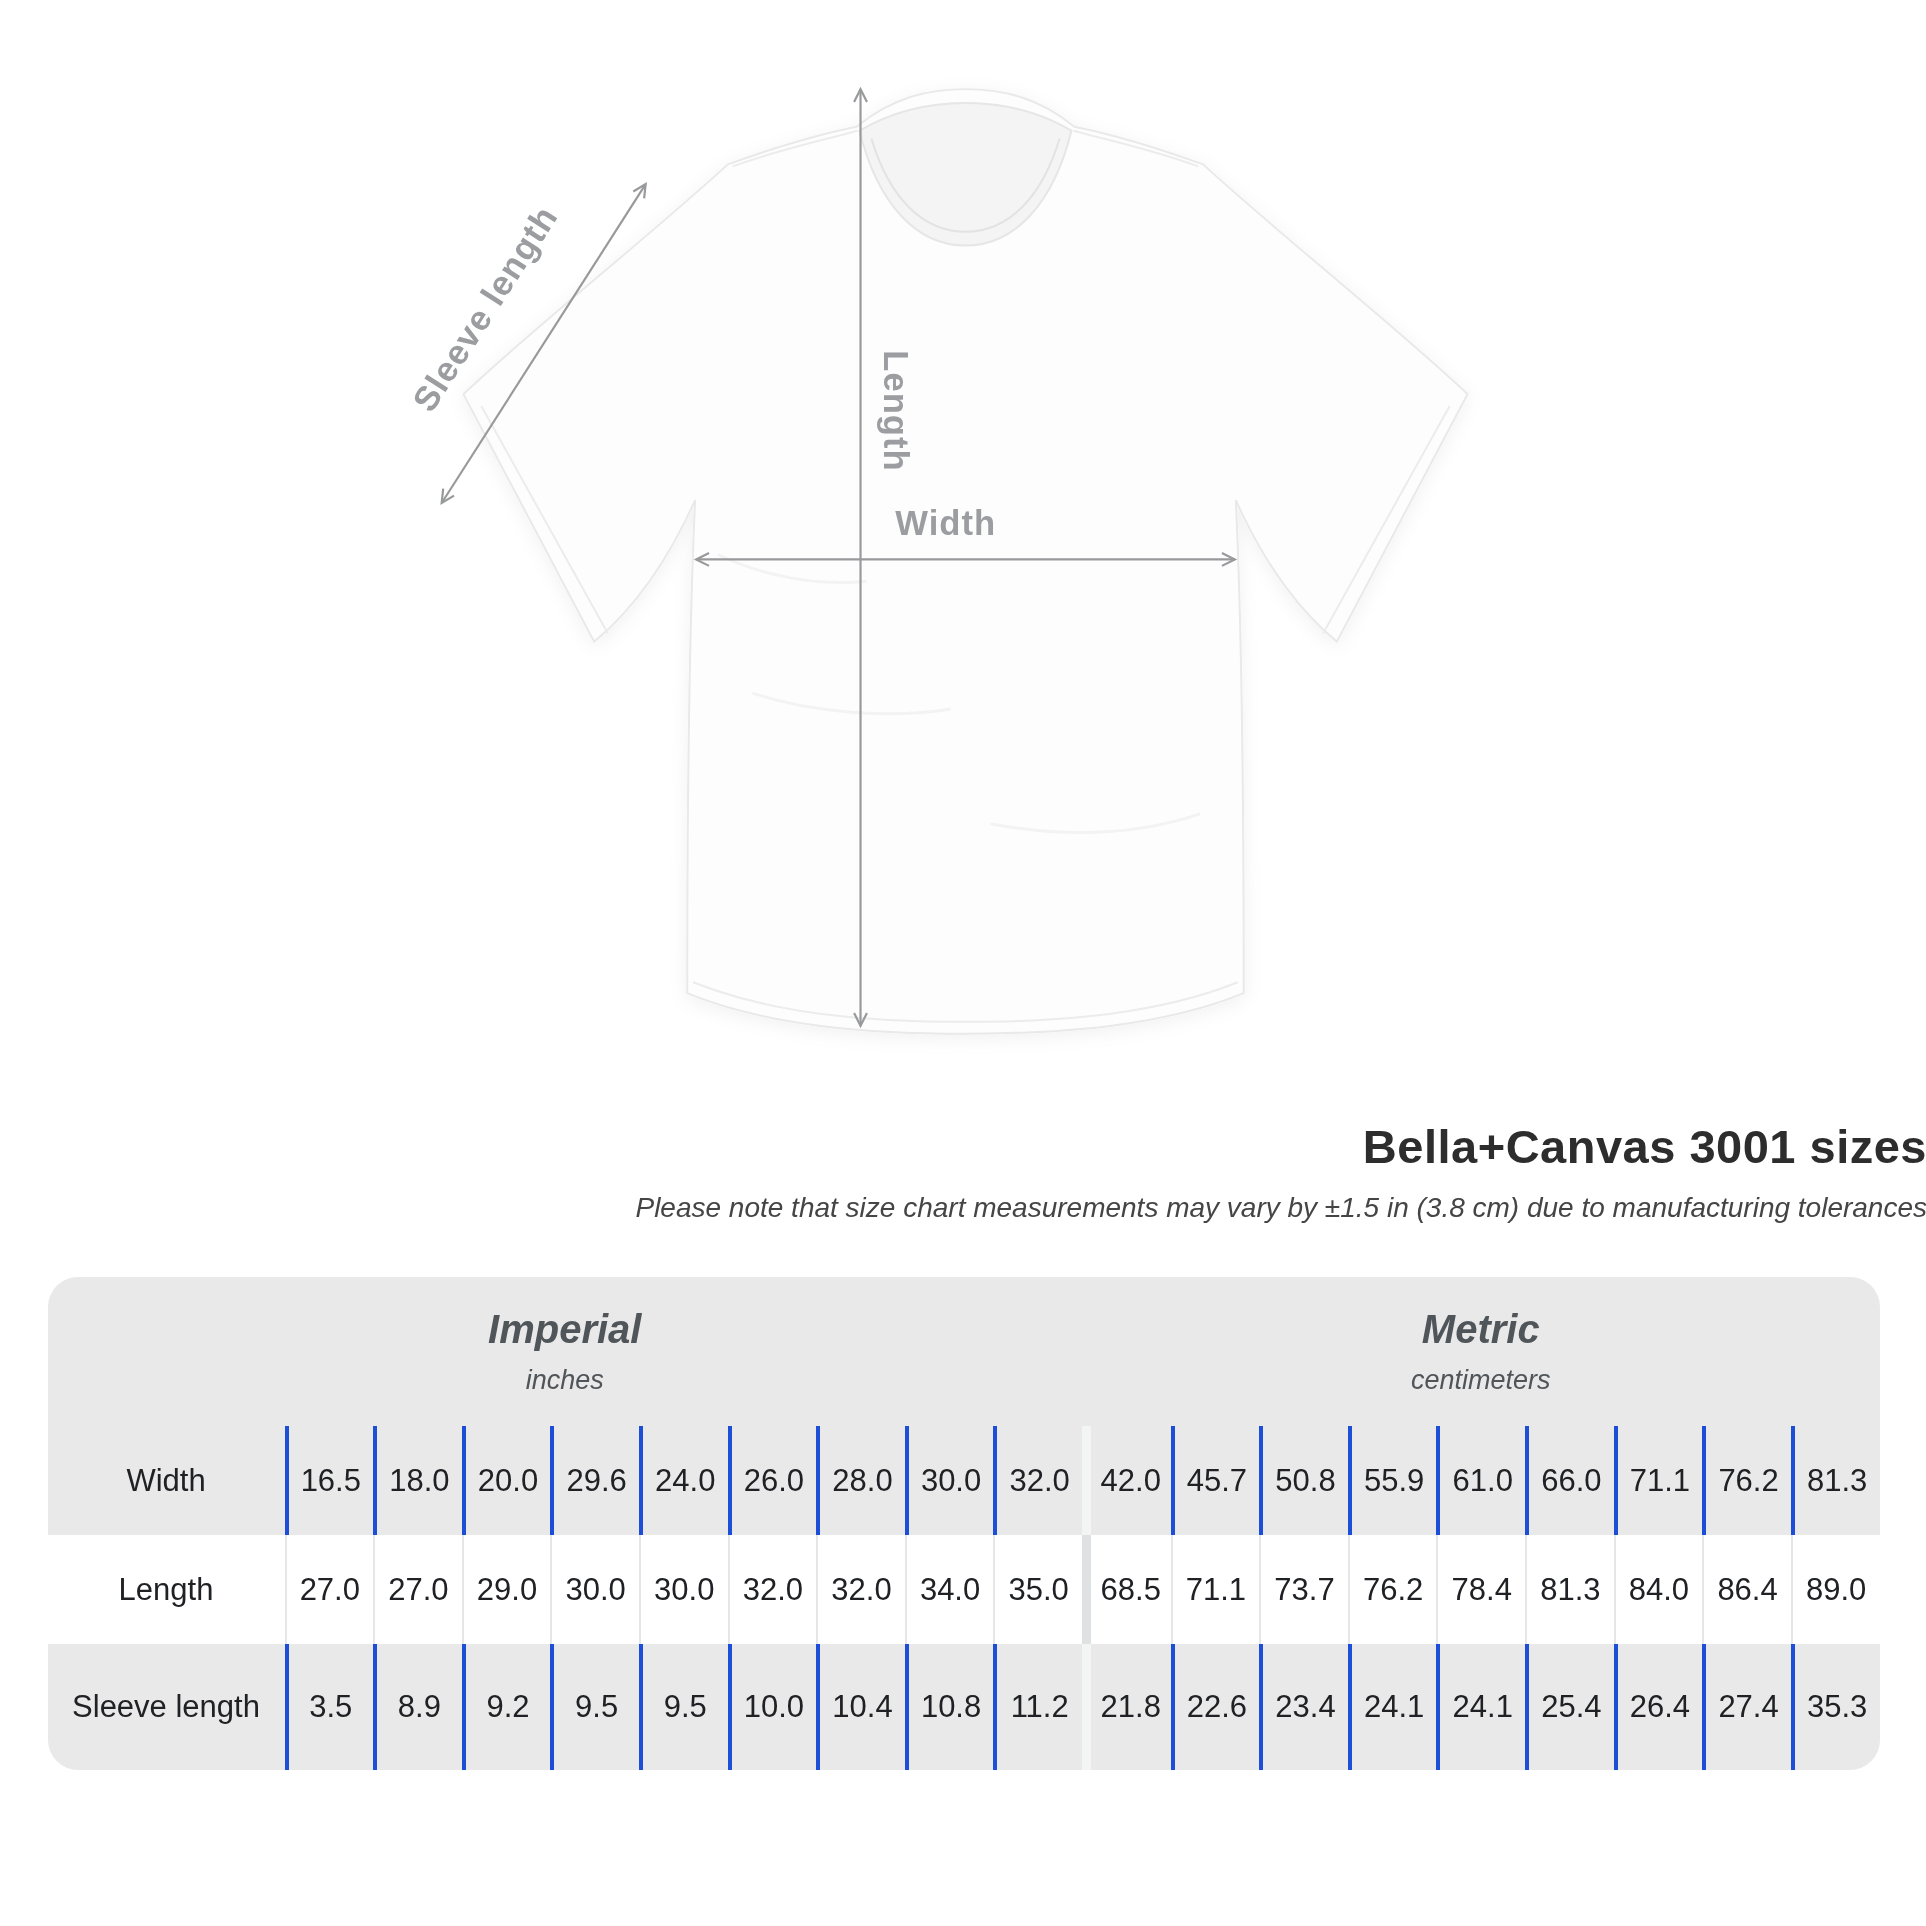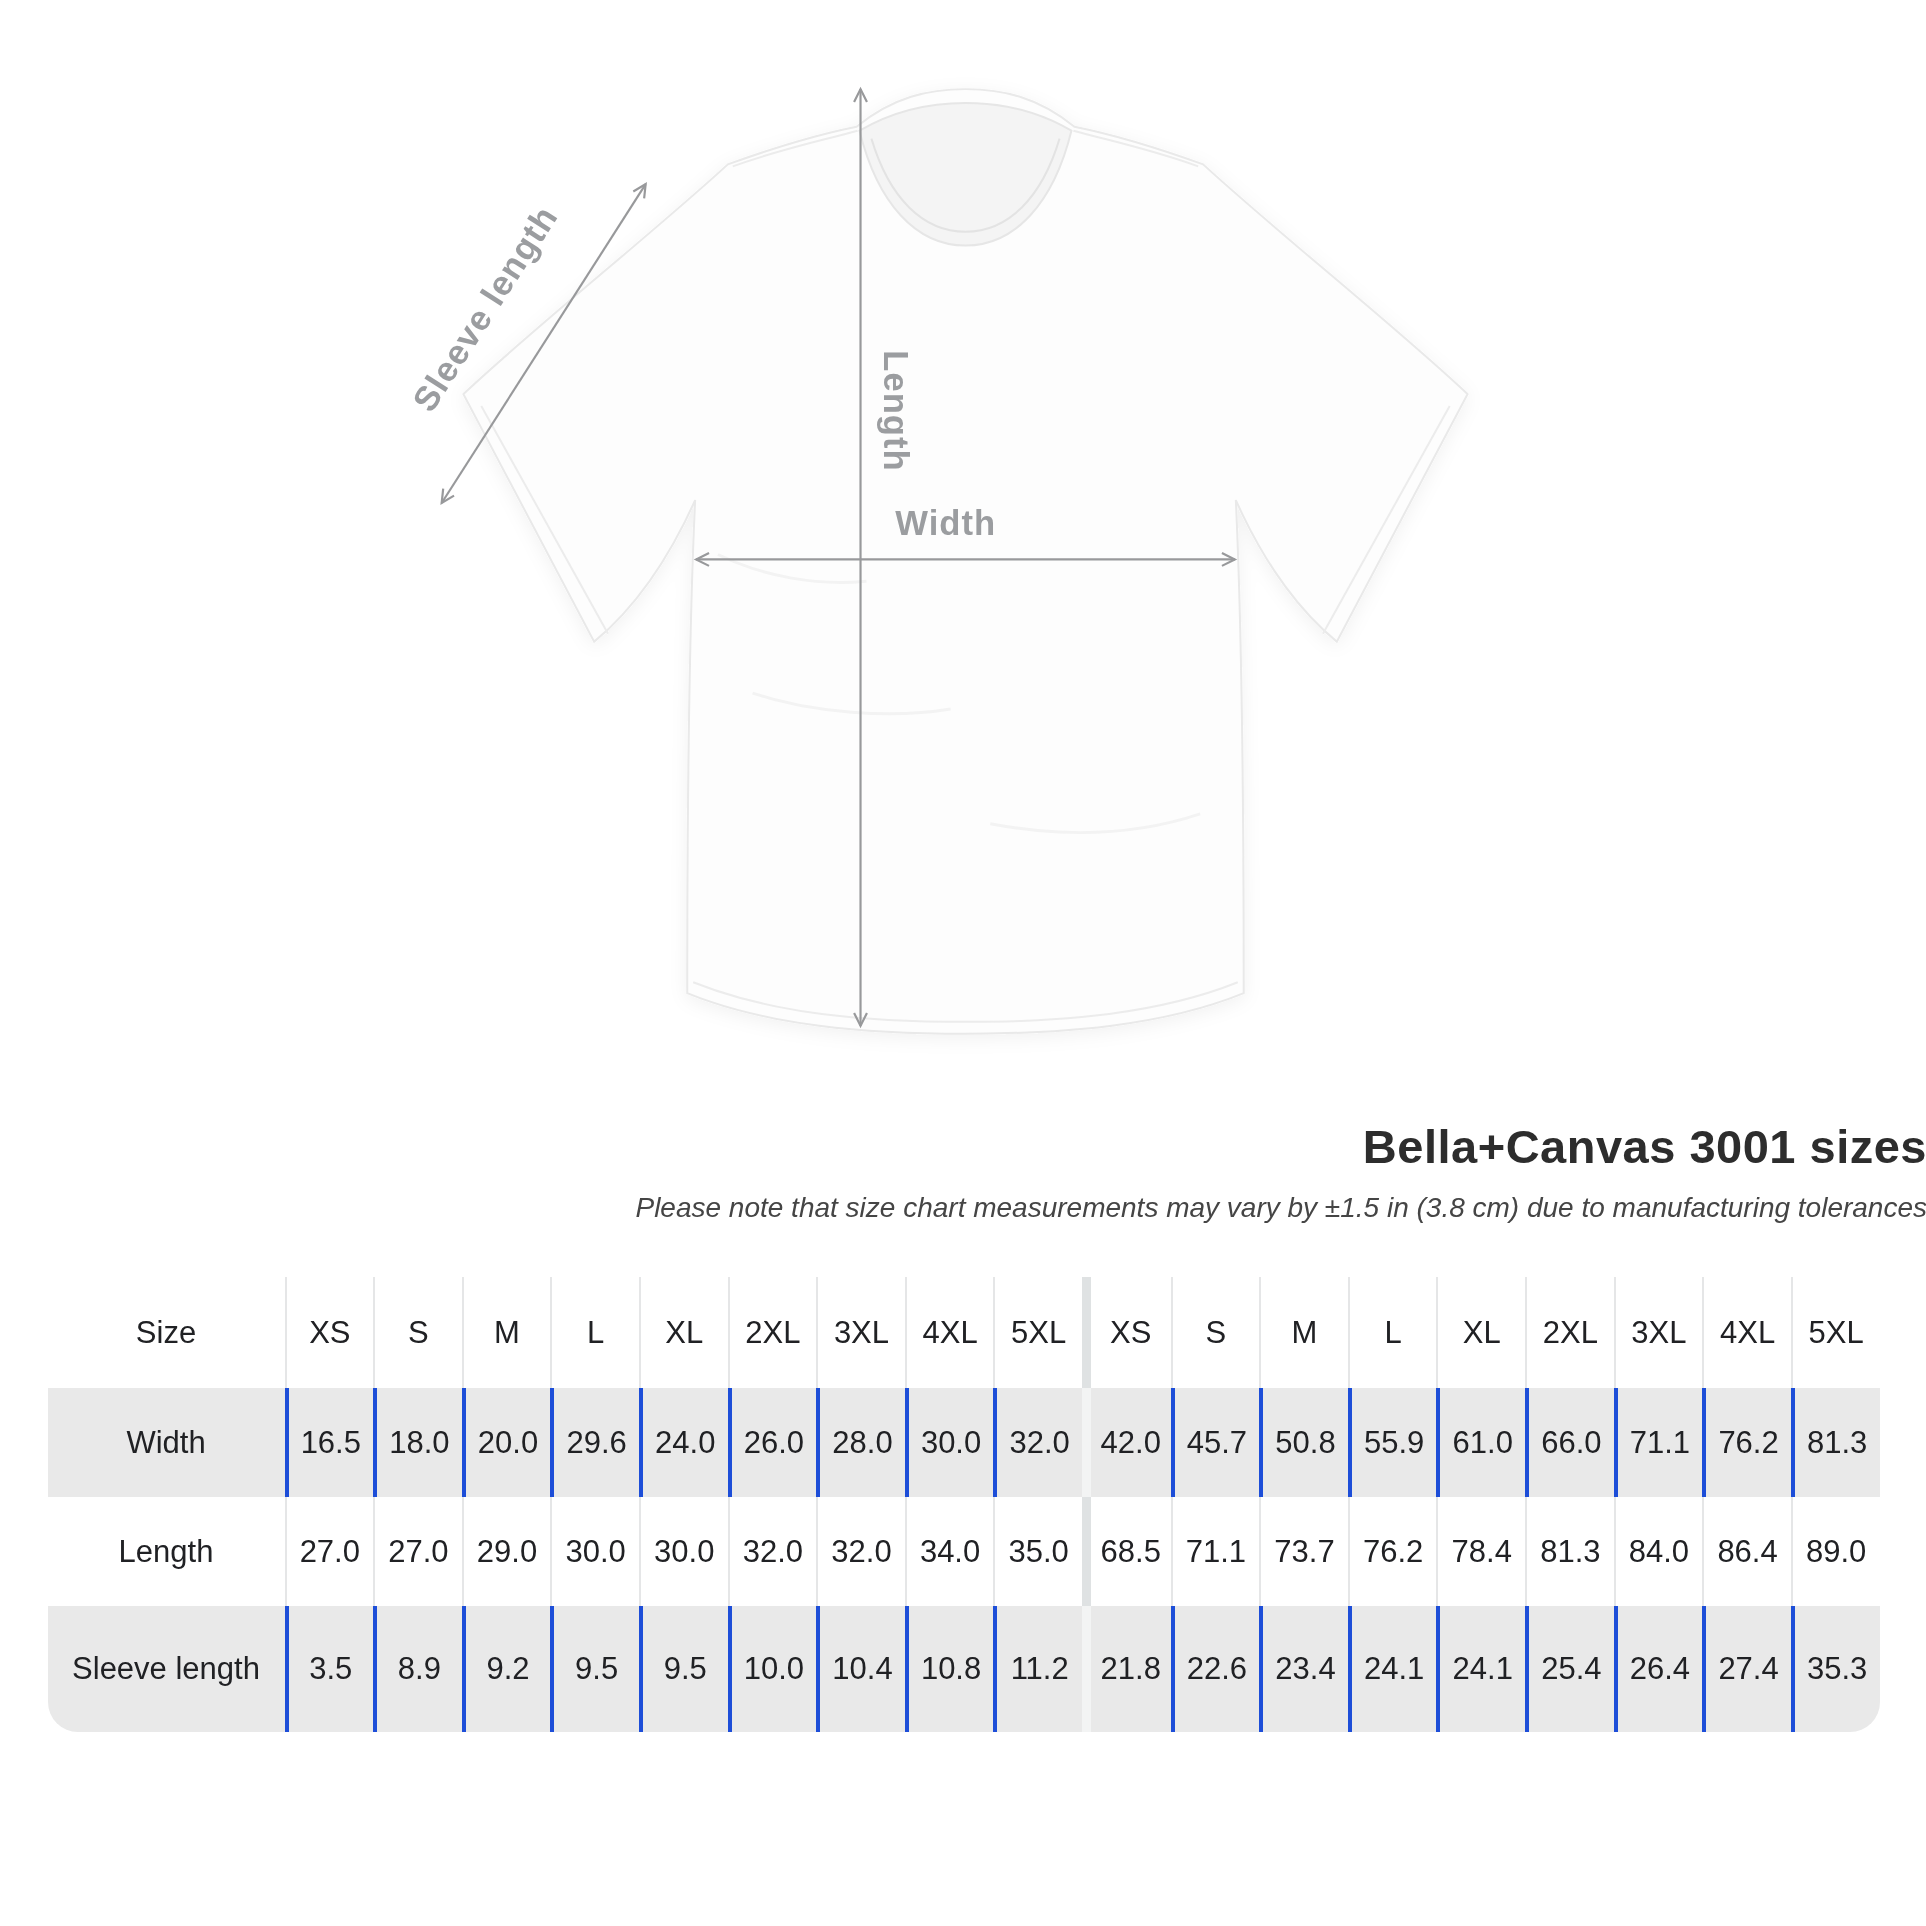--- a/index.html
+++ b/index.html
@@ -127,42 +127,31 @@
 <div class="subtitle">Please note that size chart measurements may vary by ±1.5 in (3.8 cm) due to manufacturing tolerances</div>
 
 <div class="size-table-wrap">
   <table class="size-table">
     <colgroup>
       <col class="c-label">
       <col span="18">
     </colgroup>
 
     <tbody>
-
-    <tr class="szr">
-      <th class="lbl">Size</th>
-      <th class="hd c">XS</th>
-      <th class="hd c">S</th>
-      <th class="hd c">M</th>
-      <th class="hd c">L</th>
-      <th class="hd c">XL</th>
-      <th class="hd c">2XL</th>
-      <th class="hd c">3XL</th>
-      <th class="hd c">4XL</th>
-      <th class="hd c">5XL</th>
-      <th class="hd c grp">XS</th>
-      <th class="hd c">S</th>
-      <th class="hd c">M</th>
-      <th class="hd c">L</th>
-      <th class="hd c">XL</th>
-      <th class="hd c">2XL</th>
-      <th class="hd c">3XL</th>
-      <th class="hd c">4XL</th>
-      <th class="hd c">5XL</th>
-    </tr>
+        <tr class="band-row">
+      <td colspan="10">
+        <div class="g-title">Imperial</div>
+        <div class="g-unit">inches</div>
+      </td>
+      <td colspan="9">
+        <div class="g-title">Metric</div>
+        <div class="g-unit">centimeters</div>
+      </td>
+    </tr>
+
 
     <tr class="g">
       <td class="lbl">Width</td>
       <td class="c">16.5</td>
       <td class="c">18.0</td>
       <td class="c">20.0</td>
       <td class="c">29.6</td>
       <td class="c">24.0</td>
       <td class="c">26.0</td>
       <td class="c">28.0</td>

